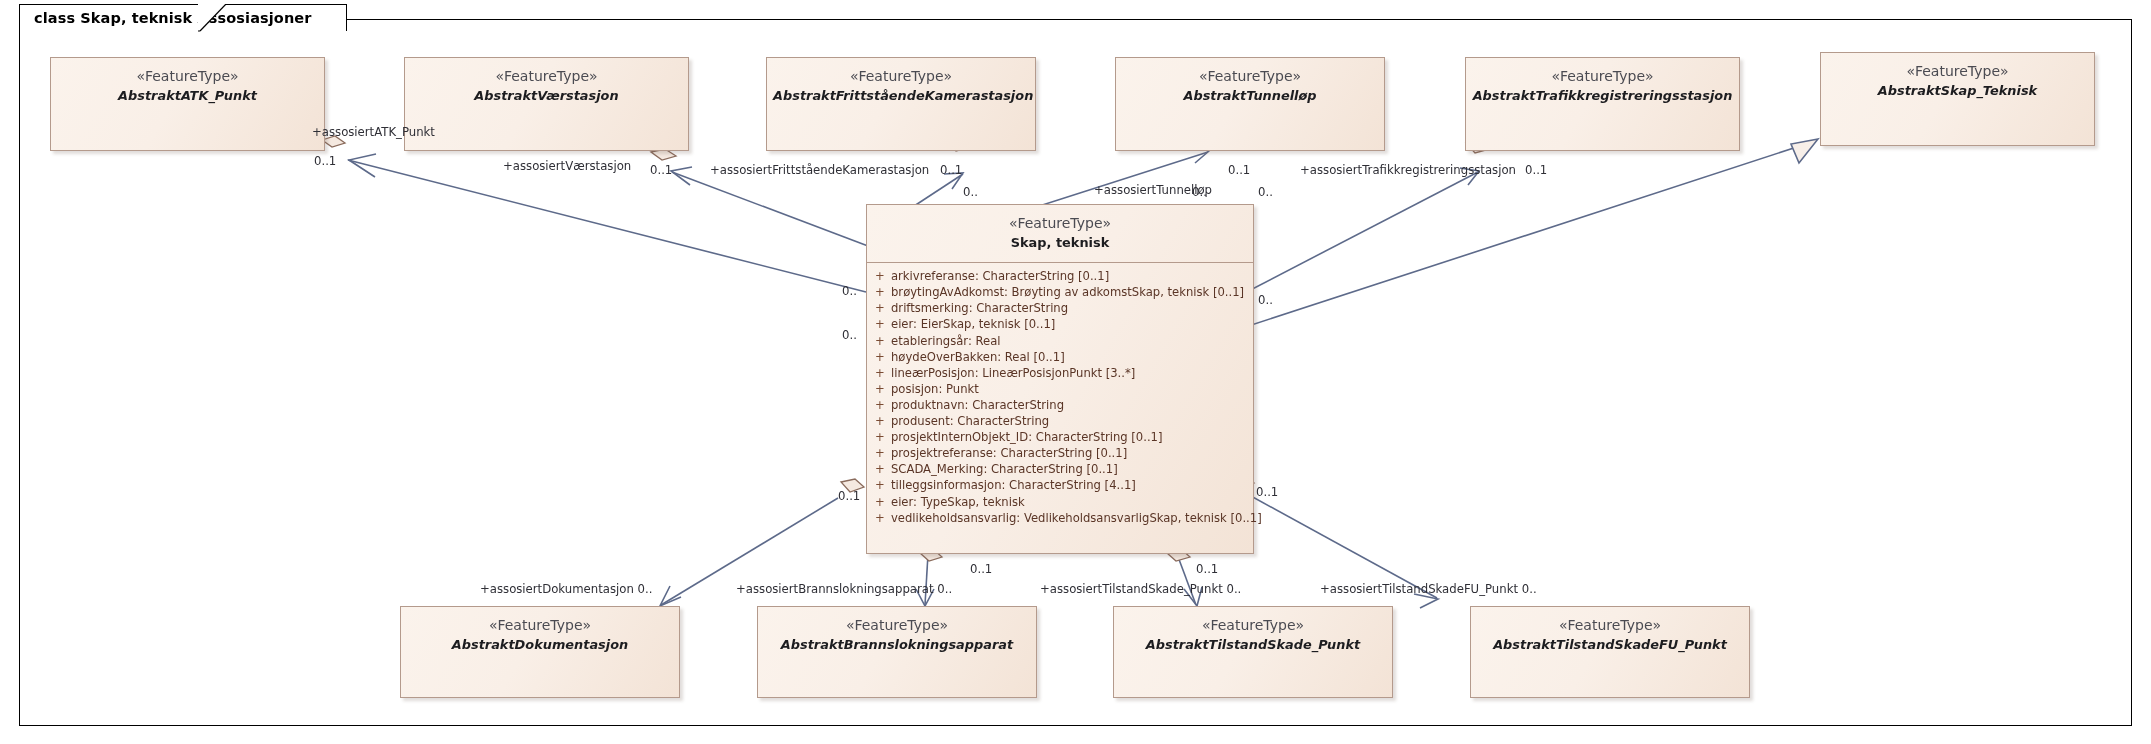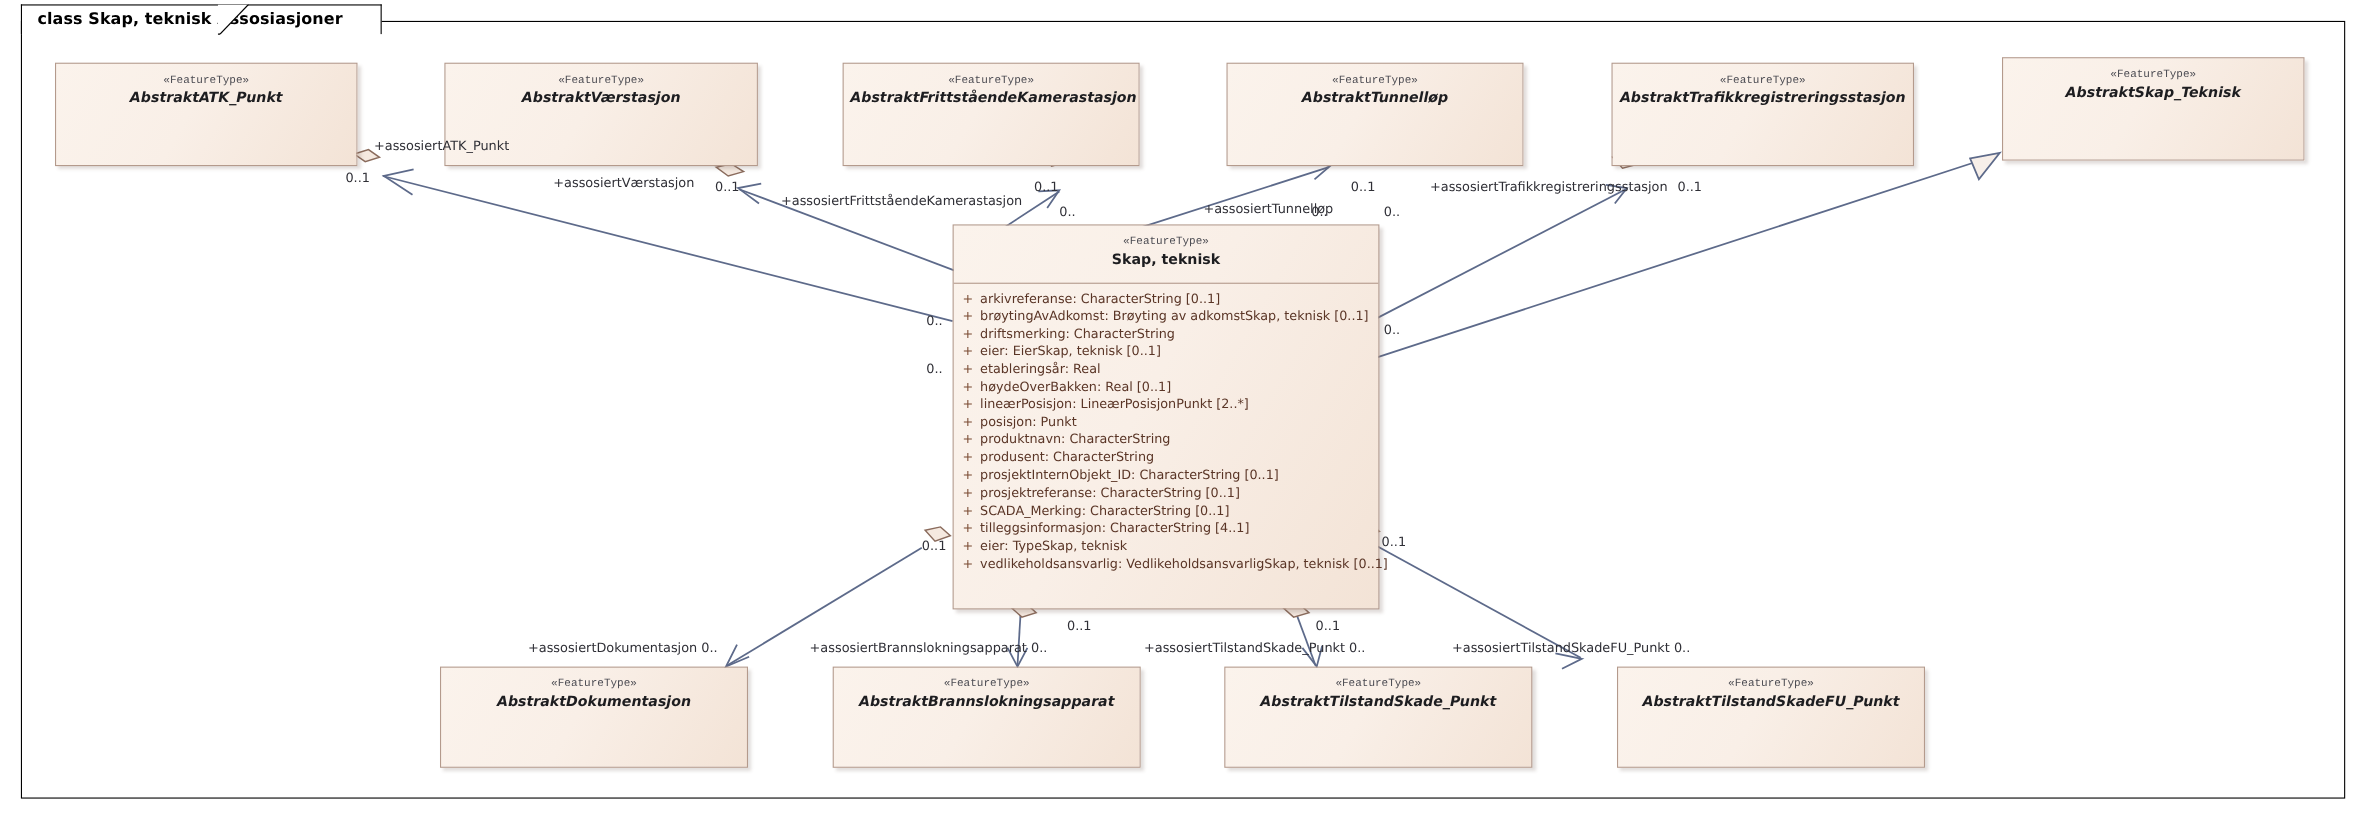--- a/index.html
+++ b/index.html
@@ -97,24 +97,23 @@
     background: linear-gradient(120deg, #fbf3ec 0%, #f9efe7 45%, #f3e3d6 100%);
     box-shadow: 3px 3px 3px rgba(120,100,90,0.22);
     z-index: 3;
   }
   .uml-head {
     text-align: center;
     padding: 9px 6px 10px 6px;
     line-height: 1.42;
   }
   .stereo {
-    font-size: 10px;
+    font-size: 14px;
     color: #4b4b52;
     display: block;
-    font-family: Liberation Mono, monospace;
   }
   .cname {
     font-size: 12.9px;
     font-weight: bold;
     font-style: italic;
     color: #1d1d20;
     display: block;
   }
   .cname.nonabstract {
     font-style: normal;
@@ -287,21 +286,21 @@
       <div class="attr-row">
         <span class="attr-vis">+</span>
         <span class="attr-text">etableringsår: Real</span>
       </div>
       <div class="attr-row">
         <span class="attr-vis">+</span>
         <span class="attr-text">høydeOverBakken: Real [0..1]</span>
       </div>
       <div class="attr-row">
         <span class="attr-vis">+</span>
-        <span class="attr-text">lineærPosisjon: LineærPosisjonPunkt [2..*]</span>
+        <span class="attr-text">lineærPosisjon: LineærPosisjonPunkt [3..*]</span>
       </div>
       <div class="attr-row">
         <span class="attr-vis">+</span>
         <span class="attr-text">posisjon: Punkt</span>
       </div>
       <div class="attr-row">
         <span class="attr-vis">+</span>
         <span class="attr-text">produktnavn: CharacterString</span>
       </div>
       <div class="attr-row">
@@ -356,23 +355,23 @@
     </div>
   </div>
 
   <div class="uml-class" style="left:1470px; top:606px; width:280px; height:92px;">
     <div class="uml-head">
       <span class="stereo">«FeatureType»</span>
       <span class="cname">AbstraktTilstandSkadeFU_Punkt</span>
     </div>
   </div>
 
-  <div class="edge-label" style="left:340px; top:126px;">+assosiertATK_Punkt</div>
+  <div class="edge-label" style="left:312px; top:126px;">+assosiertATK_Punkt</div>
   <div class="edge-label" style="left:503px; top:160px;">+assosiertVærstasjon</div>
-  <div class="edge-label" style="left:710px; top:164px;margin-top:12px;">+assosiertFrittståendeKamerastasjon</div>
+  <div class="edge-label" style="left:710px; top:164px;">+assosiertFrittståendeKamerastasjon</div>
   <div class="edge-label" style="left:1094px; top:164px;margin-top:20px;">+assosiertTunnelløp</div>
   <div class="edge-label" style="left:1300px; top:164px;">+assosiertTrafikkregistreringsstasjon</div>
 
   <div class="edge-label" style="left:480px; top:583px;">+assosiertDokumentasjon 0..</div>
   <div class="edge-label" style="left:736px; top:583px;">+assosiertBrannslokningsapparat 0..</div>
   <div class="edge-label" style="left:1040px; top:583px;">+assosiertTilstandSkade_Punkt 0..</div>
   <div class="edge-label" style="left:1320px; top:583px;">+assosiertTilstandSkadeFU_Punkt 0..</div>
 
   <div class="mult" style="left:314px; top:155px;">0..1</div>
   <div class="mult" style="left:650px; top:164px;">0..1</div>

